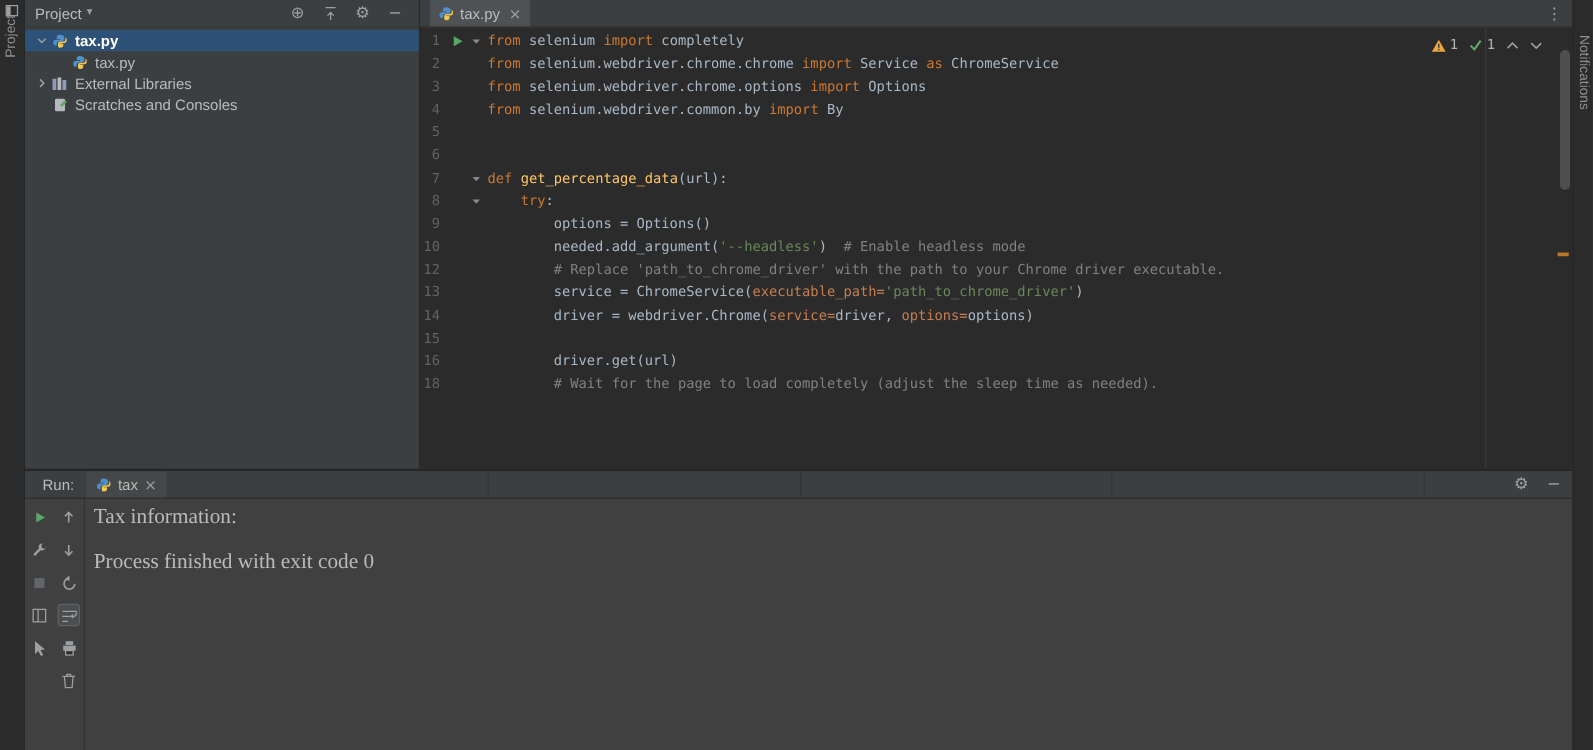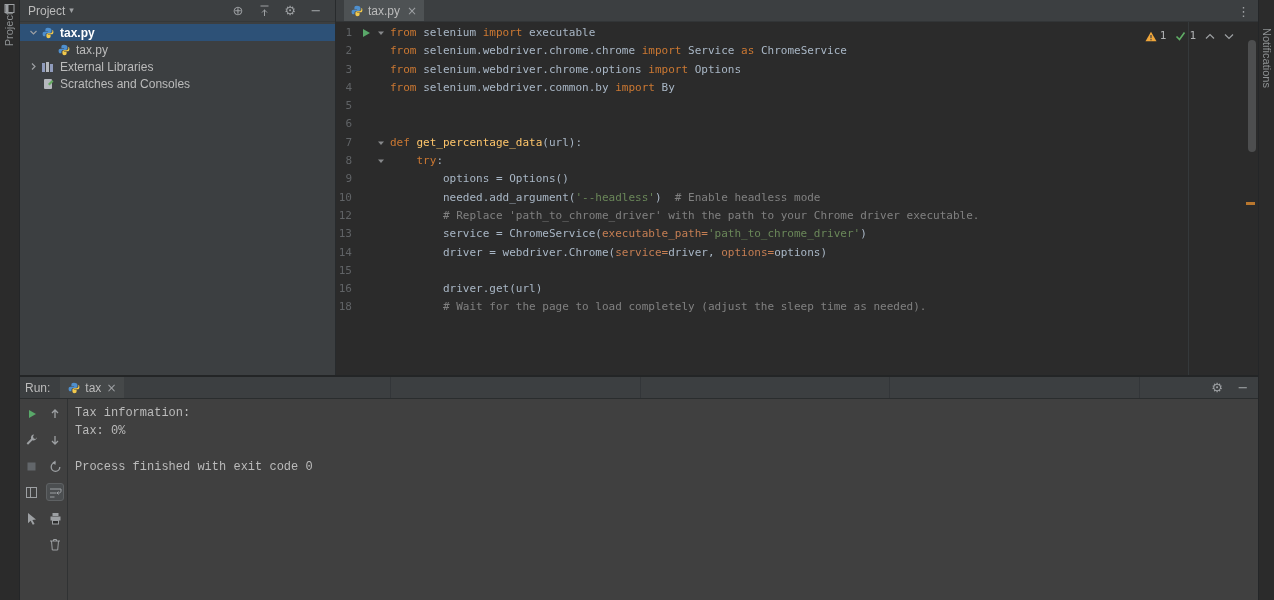--- a/index.html
+++ b/index.html
@@ -54,29 +54,29 @@
   .margin-guide { position:absolute; left:852px; top:0; bottom:0; width:1px; background:#35393b; }
   .inspections { position:absolute; top:5px; right:24px; display:flex; gap:9px; align-items:center; font-size:11px; color:#afb1b3; }
   .insp { display:flex; align-items:center; gap:3px; }
   .vscroll { position:absolute; top:0; bottom:0; right:0; width:12px; }
   .vthumb { position:absolute; top:18px; right:2px; width:8px; height:112px; background:rgba(166,170,174,.28); border-radius:4px; }
   .err-mark { position:absolute; top:180px; right:3px; width:9px; height:3px; background:#b9772e; }
 
   
   .bottom { flex:1 1 auto; display:flex; flex-direction:column; border-top:2px solid #232526; min-height:0; }
   .run-header { height:22px; background:#3c3f41; border-bottom:1px solid #2a2d2e; display:flex; align-items:center; position:relative; color:#bbbbbb; font-size:12px; }
-  .run-label { margin-left:5px; cursor:default;text-align:center; }
+  .run-label { margin-left:14px; cursor:default;text-align:center; }
   .run-tab { display:flex; align-items:center; gap:5px; height:100%; padding:0 8px; margin-left:10px; background:#454849; cursor:default; }
   .run-tab .close { color:#9da0a3; }
   .rh-sep { position:absolute; top:0; bottom:0; width:1px; background:#333639; }
   .rh-icons { margin-left:auto; display:flex; gap:8px; align-items:center; padding-right:6px; }
   .run-body { flex:1 1 auto; display:flex; min-height:0; }
   .tbcol { flex:0 0 23px; display:flex; flex-direction:column; align-items:center; padding-top:6px; gap:8px; }
   .tbcol.b { flex-basis:24px; }
-  .console { flex:1 1 auto; border-left:1px solid #303233; padding:5px 0 0 7px; font-family:Liberation Mono, monospace; font-size:12px; line-height:18px; color:#bbbbbb; }
+  .console { flex:1 1 auto; border-left:1px solid #303233; padding:5px 0 0 7px; font-family:Liberation Serif, serif; font-size:17px; line-height:18px; color:#bbbbbb; }
   .conline { white-space:pre; }
 
   
   .tbi { width:18px; height:18px; display:flex; align-items:center; justify-content:center; cursor:default; }
   .tbi.on { background:#4b4e50; border:1px solid #5e6163; border-radius:3px; }
   .g { font-size:13px; color:#9da0a3; line-height:1; font-family:"DejaVu Sans",sans-serif; }
   svg { display:block; }
 </style>
 </head>
 <body>
@@ -188,21 +188,21 @@
             <span><span class="g">⋮</span></span>
           </div>
         </div>
         <div class="editor-body">
           <div class="margin-guide"></div>
           <div class="code-area" id="code">
               <div class="cline"><span class="gut"><span class="lnum">1</span><span class="runmark"><svg width="10" height="10" viewBox="0 0 10 10">
                       <path d="M2 1l7 4-7 4z" fill="#59a869"></path>
                     </svg></span><span class="foldmark"><svg width="8" height="8" viewBox="0 0 8 8">
                       <path d="M1 2.5h6L4 6z" fill="#9da0a3"></path>
-                    </svg></span></span><span class="ctext"><span class="kw">from </span><span class="pl">selenium </span><span class="kw">import </span><span class="pl">executable</span></span></div>
+                    </svg></span></span><span class="ctext"><span class="kw">from </span><span class="pl">selenium </span><span class="kw">import </span><span class="pl">completely</span></span></div>
               <div class="cline"><span class="gut"><span class="lnum">2</span></span><span class="ctext"><span class="kw">from </span><span class="pl">selenium.webdriver.chrome.chrome </span><span class="kw">import </span><span class="pl">Service </span><span class="kw">as </span><span class="pl">ChromeService</span></span></div>
               <div class="cline"><span class="gut"><span class="lnum">3</span></span><span class="ctext"><span class="kw">from </span><span class="pl">selenium.webdriver.chrome.options </span><span class="kw">import </span><span class="pl">Options</span></span></div>
               <div class="cline"><span class="gut"><span class="lnum">4</span></span><span class="ctext"><span class="kw">from </span><span class="pl">selenium.webdriver.common.by </span><span class="kw">import </span><span class="pl">By</span></span></div>
               <div class="cline"><span class="gut"><span class="lnum">5</span></span><span class="ctext"></span></div>
               <div class="cline"><span class="gut"><span class="lnum">6</span></span><span class="ctext"></span></div>
               <div class="cline"><span class="gut"><span class="lnum">7</span><span class="foldmark"><svg width="8" height="8" viewBox="0 0 8 8">
                       <path d="M1 2.5h6L4 6z" fill="#9da0a3"></path>
                     </svg></span></span><span class="ctext"><span class="kw">def </span><span class="fn">get_percentage_data</span><span class="pl">(url):</span></span></div>
               <div class="cline"><span class="gut"><span class="lnum">8</span><span class="foldmark"><svg width="8" height="8" viewBox="0 0 8 8">
                       <path d="M1 2.5h6L4 6z" fill="#9da0a3"></path>
@@ -341,21 +341,20 @@
               </svg>
             </span>
             <span class="tbi">
               <svg width="12" height="13" viewBox="0 0 12 13">
                 <path d="M1 3h10M4.5 3V1.5h3V3M2.5 3l.8 9h5.4l.8-9" fill="none" stroke="#9da0a3"></path>
               </svg>
             </span>
           </div>
         <div class="console" id="console">
             <div class="conline">Tax information:</div>
-            <div class="conline">Tax: 0%</div>
             <div class="conline">&nbsp;</div>
             <div class="conline">Process finished with exit code 0</div>
           </div>
       </div>
     </div>
   </div>
 
   <div class="stripe right">
     <div class="vlabel down">Notifications</div>
   </div>

